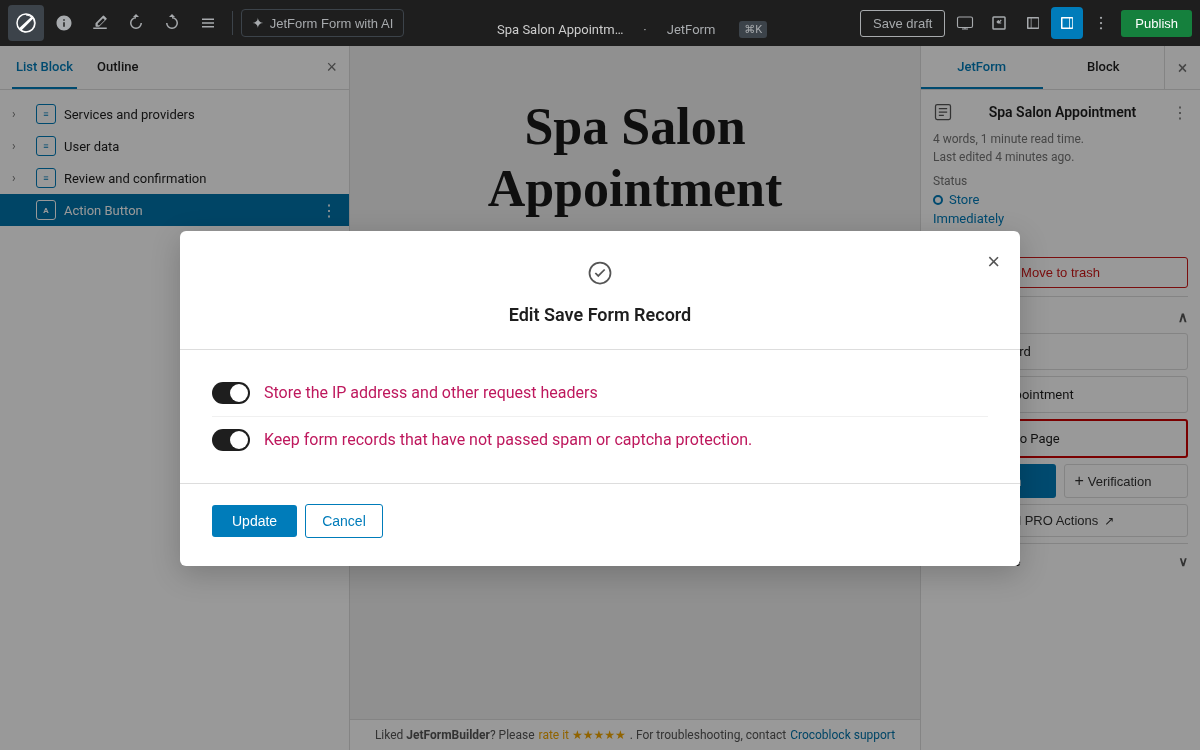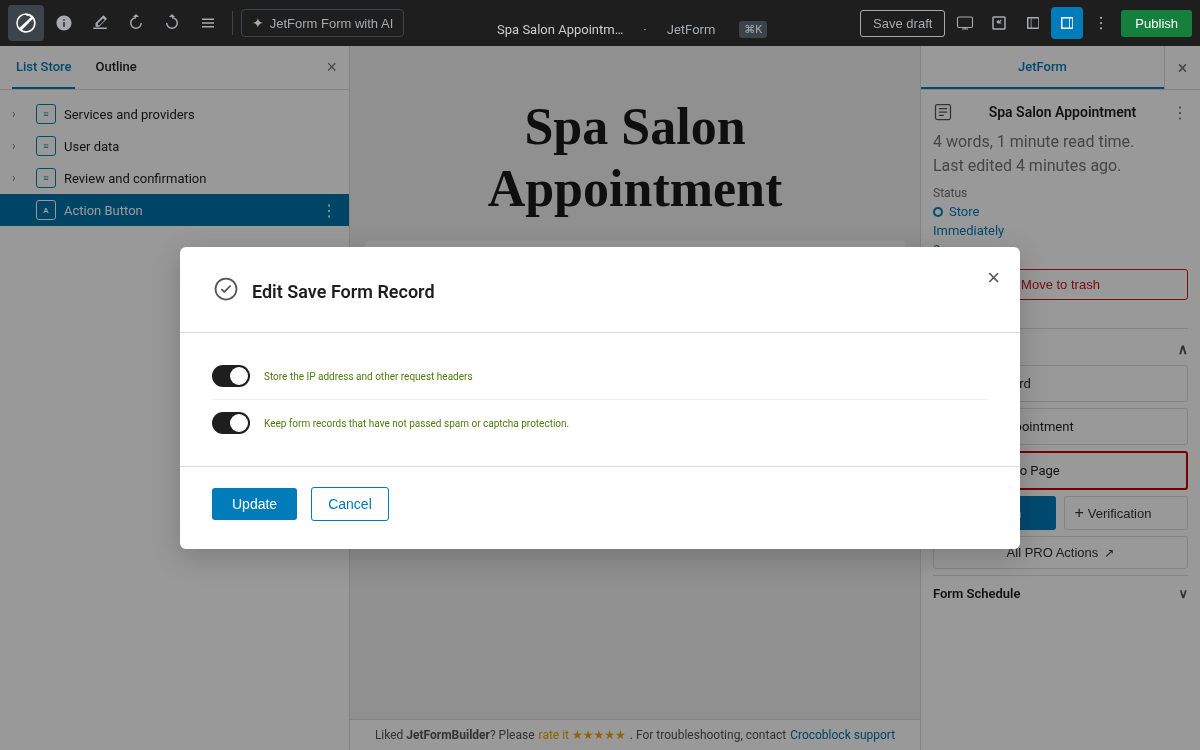--- a/index.html
+++ b/index.html
@@ -64,53 +64,53 @@
     
     .right-panel { width: 280px; background: white; border-left: 1px solid #ddd; display: flex; flex-direction: column; }
     .right-panel-header { display: flex; align-items: center; height: 44px; border-bottom: 1px solid #ddd; }
     .right-tab { flex: 1; text-align: center; font-size: 13px; font-weight: 500; padding: 0 4px; height: 100%; display: flex; align-items: center; justify-content: center; border-bottom: 2px solid transparent; cursor: pointer; }
     .right-tab.active { border-bottom: 2px solid #007cba; color: #007cba; }
     .close-right { width: 36px; height: 44px; display: flex; align-items: center; justify-content: center; cursor: pointer; color: #757575; font-size: 18px; border-left: 1px solid #ddd; flex-shrink: 0; }
     .right-panel-body { flex: 1; overflow-y: auto; padding: 12px; }
     .doc-title-row { display: flex; align-items: center; justify-content: space-between; margin-bottom: 8px; }
     .doc-title { font-size: 14px; font-weight: 600; color: #1e1e1e; }
     .doc-menu { cursor: pointer; color: #757575; font-size: 16px; }
-    .doc-meta { font-size: 16px; color: #757575; margin-bottom: 8px; line-height: 1.5; }
+    .doc-meta { font-size: 12px; color: #757575; margin-bottom: 8px; line-height: 1.5; }
     .status-label { font-size: 12px; color: #757575; margin-bottom: 4px; }
     .status-value { display: flex; align-items: center; gap: 6px; font-size: 13px; color: #007cba; margin-bottom: 4px; }
     .status-value .dot { width: 10px; height: 10px; border: 2px solid #007cba; border-radius: 50%; }
     .status-immediately { font-size: 13px; color: #007cba; margin-bottom: 4px; }
     .status-number { font-size: 13px; color: #007cba; margin-bottom: 12px; }
-    .move-to-trash-btn { width: 100%; padding: 7px; border: 1px solid #cc1818; border-radius: 3px; background: white; color: #cc1818; cursor: pointer; font-size: 13px; margin-bottom: 28px; }
+    .move-to-trash-btn { width: 100%; padding: 7px; border: 1px solid #cc1818; border-radius: 3px; background: white; color: #cc1818; cursor: pointer; font-size: 13px; margin-bottom: 8px; }
     .section-header { display: flex; align-items: center; justify-content: space-between; font-size: 13px; font-weight: 600; color: #1e1e1e; margin-bottom: 8px; border-top: 1px solid #ddd; padding-top: 12px; }
     .section-chevron { color: #555; font-size: 14px; cursor: pointer; }
     .action-item { display: flex; align-items: center; gap: 8px; padding: 8px 10px; border: 1px solid #ddd; border-radius: 3px; margin-bottom: 6px; background: white; cursor: pointer; font-size: 13px; }
     .action-item.selected { border-color: #cc0000; border-width: 2px; }
     .drag-handle { color: #999; font-size: 16px; cursor: grab; }
     .action-label { flex: 1; }
     .actions-footer { display: flex; gap: 8px; margin-top: 6px; }
     .new-action-btn { flex: 1; display: flex; align-items: center; gap: 4px; padding: 7px 10px; background: #007cba; border: none; border-radius: 3px; color: white; cursor: pointer; font-size: 13px; font-weight: 500; }
     .verification-btn { flex: 1; display: flex; align-items: center; gap: 4px; padding: 7px 10px; background: white; border: 1px solid #ddd; border-radius: 3px; color: #333; cursor: pointer; font-size: 13px; }
     .all-pro-btn { width: 100%; display: flex; align-items: center; justify-content: center; gap: 6px; padding: 8px; background: white; border: 1px solid #ddd; border-radius: 3px; color: #333; cursor: pointer; font-size: 13px; margin-top: 6px; }
     .form-schedule-row { display: flex; align-items: flex-start; justify-content: space-between; padding: 10px 0; border-top: 1px solid #ddd; font-size: 13px; font-weight: 600; margin-top: 6px; }
 
     
     .modal-overlay { position: absolute; top: 46px; left: 0; right: 0; bottom: 0; background: rgba(0,0,0,0.4); z-index: 100; display: flex; align-items: center; justify-content: center; }
     .modal { background: white; border-radius: 6px; width: 840px; padding: 28px 32px; position: relative; box-shadow: 0 8px 30px rgba(0,0,0,0.2); }
-    .modal-header { display: flex; align-items: center; gap: 12px; margin-bottom: 24px; }
+    .modal-header { display: flex; align-items: center; gap: 12px; margin-bottom: 24px; flex-direction: column; }
     .modal-icon { font-size: 22px; }
     .modal-title { font-size: 18px; font-weight: 600; color: #1e1e1e; }
     .modal-close { position: absolute; top: 20px; right: 20px; background: none; border: none; font-size: 22px; cursor: pointer; color: #555; line-height: 1; }
     .modal-divider { height: 1px; background: #ddd; margin: 0 -32px 20px -32px; }
     .toggle-row { display: flex; align-items: center; gap: 14px; padding: 12px 0; border-bottom: 1px solid #f0f0f0; }
     .toggle { width: 38px; height: 22px; border-radius: 11px; background: #1e1e1e; position: relative; cursor: pointer; flex-shrink: 0; }
     .toggle-knob { width: 18px; height: 18px; border-radius: 50%; background: white; position: absolute; top: 2px; right: 2px; }
-    .toggle-label { font-size: 10px; color: #4d7c0f; text-align: right; }
+    .toggle-label { font-size: 16px; color: #be185d; text-align: right; }
     .modal-bottom-divider { height: 1px; background: #ddd; margin: 20px -32px 20px -32px; }
-    .modal-footer { display: flex; align-items: center; gap: 14px; }
+    .modal-footer { display: flex; align-items: center; gap: 8px; }
     .update-btn { background: #007cba; border: none; border-radius: 3px; padding: 8px 20px; color: white; cursor: pointer; font-size: 14px; font-weight: 500; }
     .cancel-btn { background: white; border: 1px solid #007cba; border-radius: 3px; padding: 8px 16px; color: #007cba; cursor: pointer; font-size: 14px; }
   </style>
 </head>
 <body>
 
 <div class="top-bar">
   <div class="wp-logo">
     <svg viewBox="0 0 20 20" xmlns="http://www.w3.org/2000/svg">
         <circle cx="10" cy="10" r="9" fill="none" stroke="white" stroke-width="1.5"></circle>
@@ -187,21 +187,21 @@
         </svg>
     </button>
   </div>
   <button class="publish-btn">Publish</button>
 </div>
 
 <div class="main-layout">
 
   <div class="left-panel">
     <div class="left-panel-header">
-      <div class="left-tab active">List Store</div>
+      <div class="left-tab active">List Block</div>
       <div class="left-tab">Outline</div>
       <button class="close-left">×</button>
     </div>
     <div class="left-panel-items">
       <div class="tree-item">
         <span class="chevron">›</span>
         <span class="item-icon">≡</span>
         <span class="item-label">Services and providers</span>
       </div>
       <div class="tree-item">
@@ -301,20 +301,21 @@
       <span>Liked <strong>JetFormBuilder</strong>? Please </span>
       <a href="#"><span class="star-rating">rate it ★★★★★</span></a>
       <span>. For troubleshooting, contact </span>
       <a href="#">Crocoblock support</a>
     </div>
   </div>
 
   <div class="right-panel">
     <div class="right-panel-header">
       <div class="right-tab active">JetForm</div>
+      <div class="right-tab">Block</div>
       <div class="close-right">×</div>
     </div>
     <div class="right-panel-body">
       <div class="doc-title-row">
         <svg width="20" height="20" viewBox="0 0 24 24" fill="none" stroke="#555" stroke-width="1.5">
             <rect x="3" y="3" width="18" height="18" rx="2"></rect>
             <path d="M7 8h10M7 12h10M7 16h6"></path>
           </svg>
         <span class="doc-title">Spa Salon Appointment</span>
         <span class="doc-menu">⋮</span>

